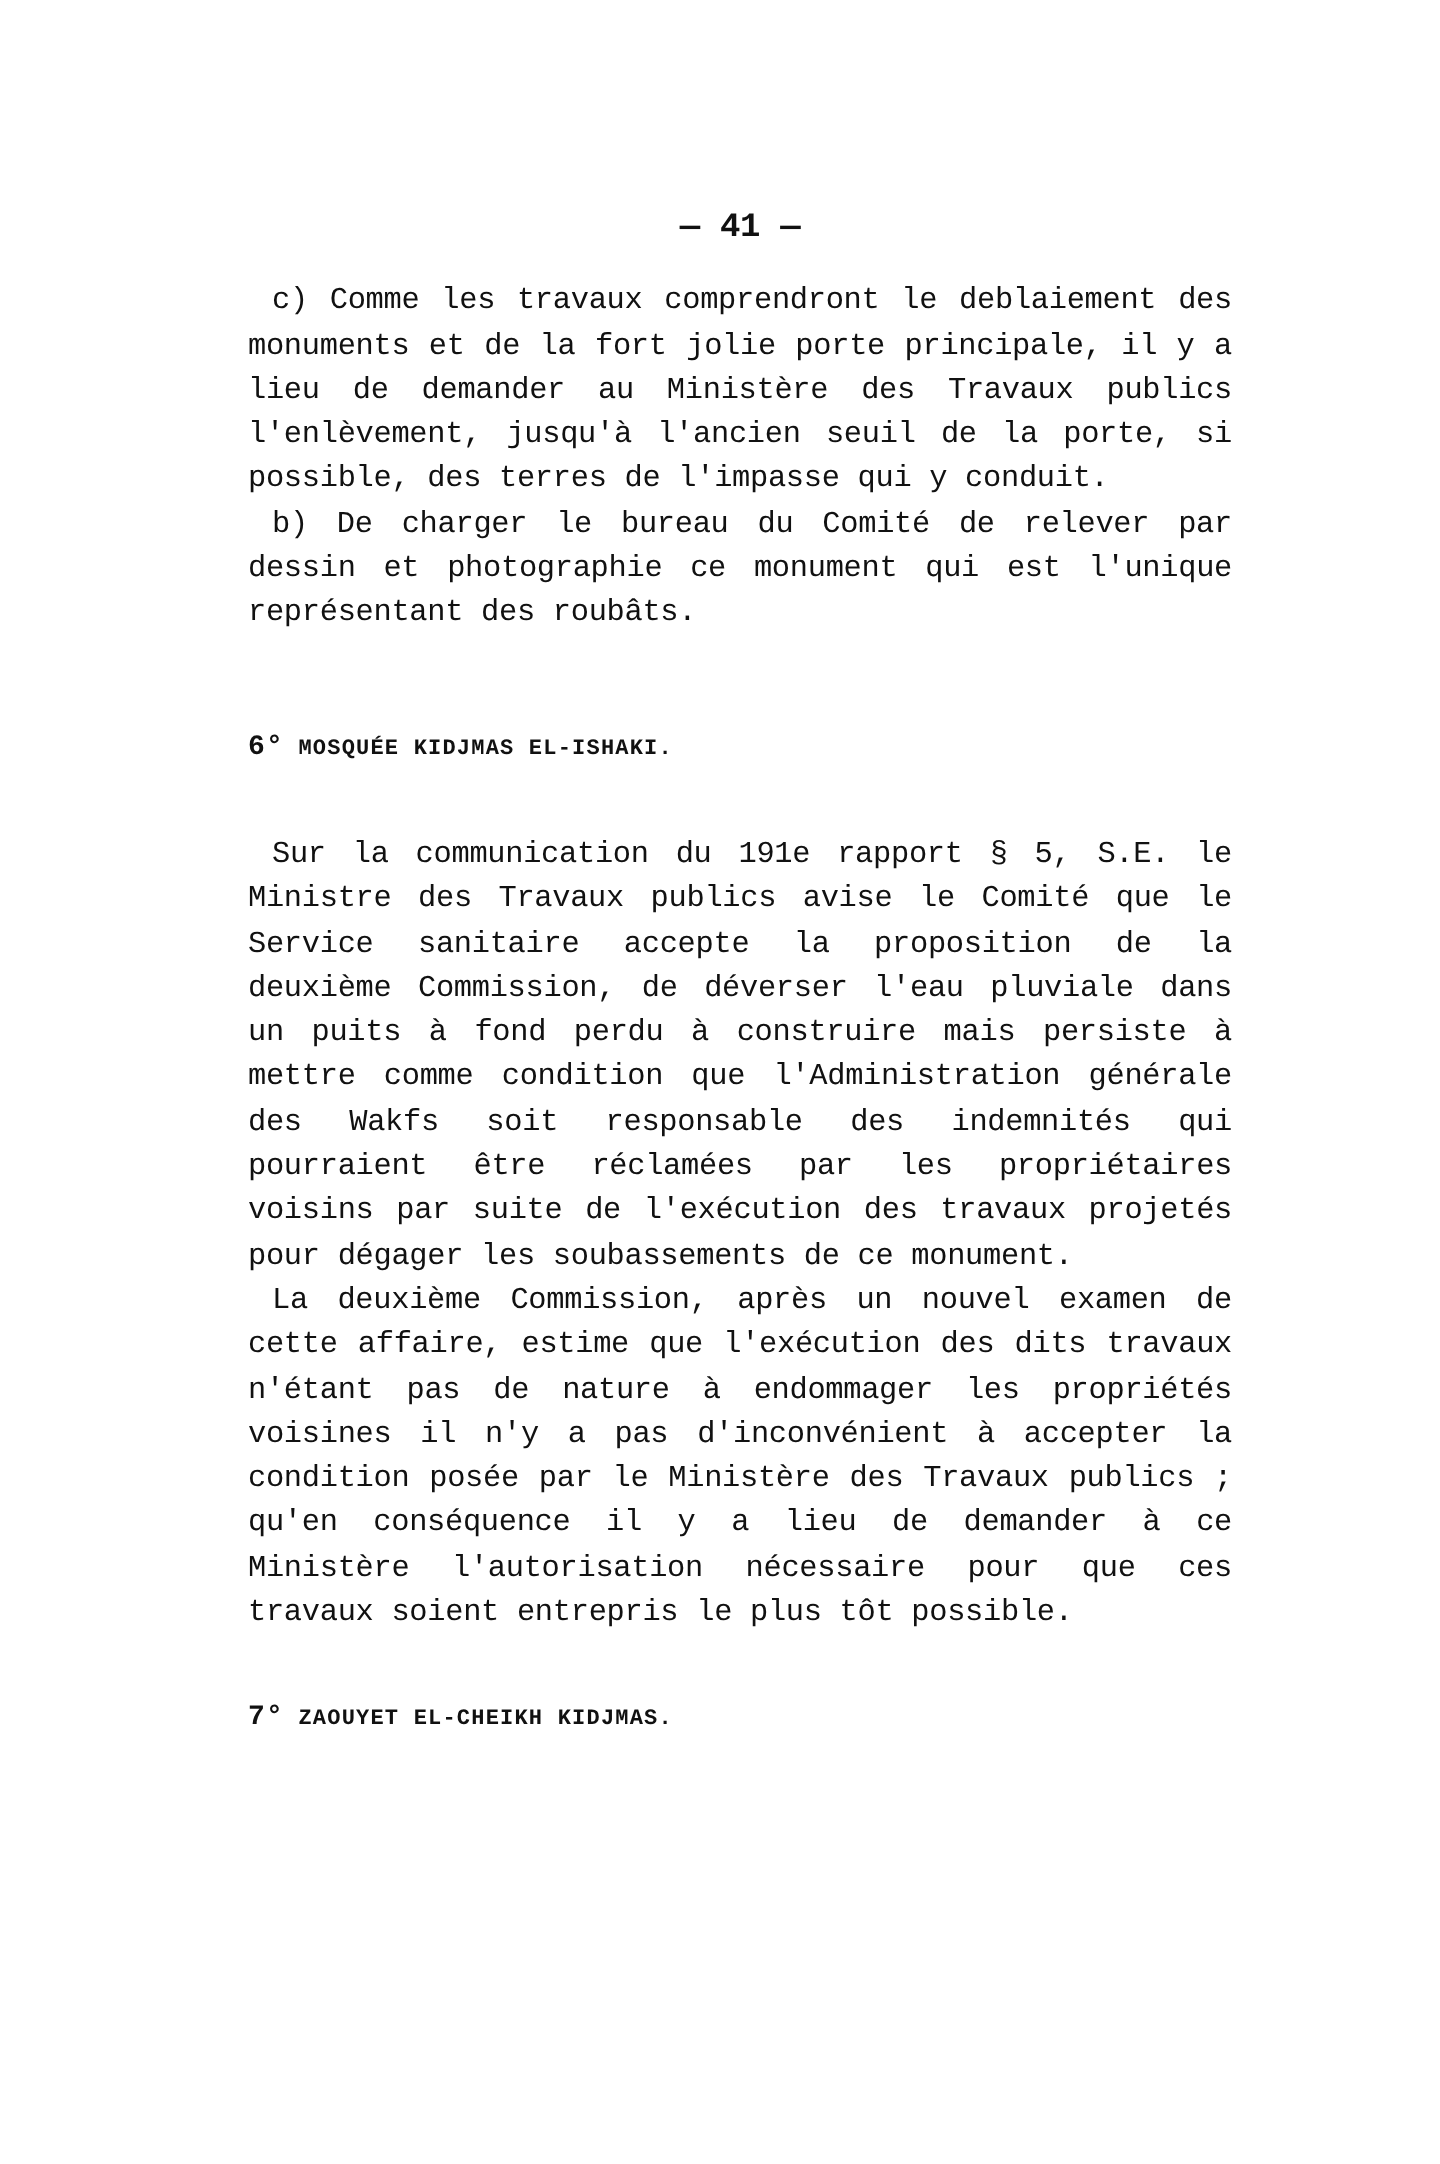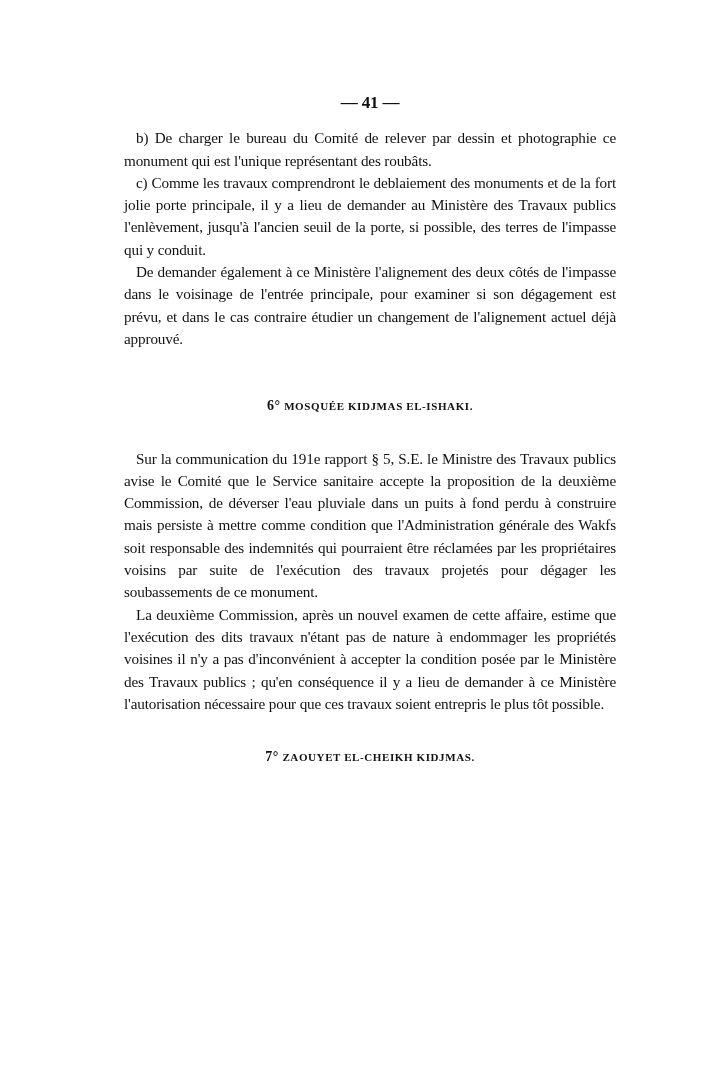--- a/index.html
+++ b/index.html
@@ -1,41 +1,40 @@
 <!DOCTYPE html>
 <html><head>
 <meta charset="utf-8">
 <style>
   html, body { margin: 0; padding: 0; background: #ffffff; }
   body { width: 720px; height: 1082px; position: relative; overflow: hidden; }
   .page {
-    position: absolute; left: 124px; top: 92px; width: 492px;
-    font-family: Liberation Serif, serif;
+    position: absolute; left: 124px; top: 104px; width: 492px;
+    font-family: Liberation Mono, monospace;
     color: #111111; font-size: 15.2px; line-height: 22.3px;
     letter-spacing: -0.15px;
   }
   .pgnum { text-align: center; font-weight: bold; font-size: 17px; margin-bottom: 13px; }
   p { margin: 0; text-align: justify; text-align-last: left; text-indent: 12px; }
   .heading {
-    text-align: center; font-size: 11px; letter-spacing: 0.6px;
+    text-align: left; font-size: 11px; letter-spacing: 0.6px;
     font-weight: bold; margin: 0; text-indent: 0;
   }
   .heading .num { font-size: 14px; }
   .h1 { margin-top: 45px; margin-bottom: 30px; }
   .h2 { margin-top: 31px; margin-bottom: 30px; }
 </style>
 </head>
 <body>
 
 <div class="page">
   <div class="pgnum">— 41 —</div>
 
+  <p>c) Comme les travaux comprendront le deblaiement des monuments et de la fort jolie porte principale, il y a lieu de demander au Ministère des Travaux publics l'enlèvement, jusqu'à l'ancien seuil de la porte, si possible, des terres de l'impasse qui y conduit.</p>
   <p>b) De charger le bureau du Comité de relever par dessin et photographie ce monument qui est l'unique représentant des roubâts.</p>
-  <p>c) Comme les travaux comprendront le deblaiement des monuments et de la fort jolie porte principale, il y a lieu de demander au Ministère des Travaux publics l'enlèvement, jusqu'à l'ancien seuil de la porte, si possible, des terres de l'impasse qui y conduit.</p>
-  <p>De demander également à ce Ministère l'alignement des deux côtés de l'impasse dans le voisinage de l'entrée principale, pour examiner si son dégagement est prévu, et dans le cas contraire étudier un changement de l'alignement actuel déjà approuvé.</p>
 
   <div class="heading h1">
     <span class="num">6°</span>
     <span>MOSQUÉE KIDJMAS EL-ISHAKI.</span>
   </div>
   <p>Sur la communication du 191e rapport § 5, S.E. le Ministre des Travaux publics avise le Comité que le Service sanitaire accepte la proposition de la deuxième Commission, de déverser l'eau pluviale dans un puits à fond perdu à construire mais persiste à mettre comme condition que l'Administration générale des Wakfs soit responsable des indemnités qui pourraient être réclamées par les propriétaires voisins par suite de l'exécution des travaux projetés pour dégager les soubassements de ce monument.</p>
   <p>La deuxième Commission, après un nouvel examen de cette affaire, estime que l'exécution des dits travaux n'étant pas de nature à endommager les propriétés voisines il n'y a pas d'inconvénient à accepter la condition posée par le Ministère des Travaux publics ; qu'en conséquence il y a lieu de demander à ce Ministère l'autorisation nécessaire pour que ces travaux soient entrepris le plus tôt possible.</p>
 
   <div class="heading h2">
     <span class="num">7°</span>

